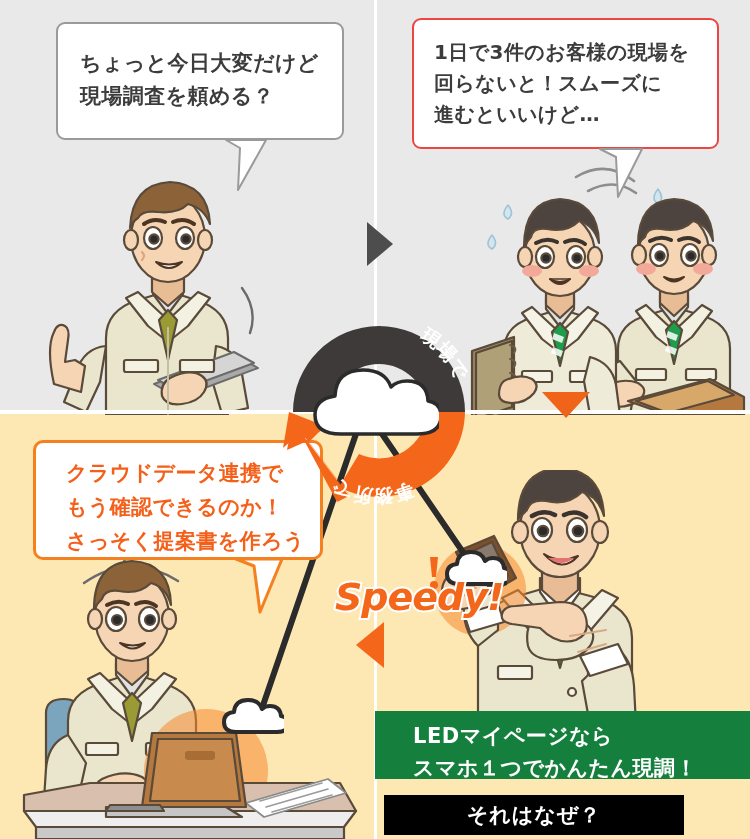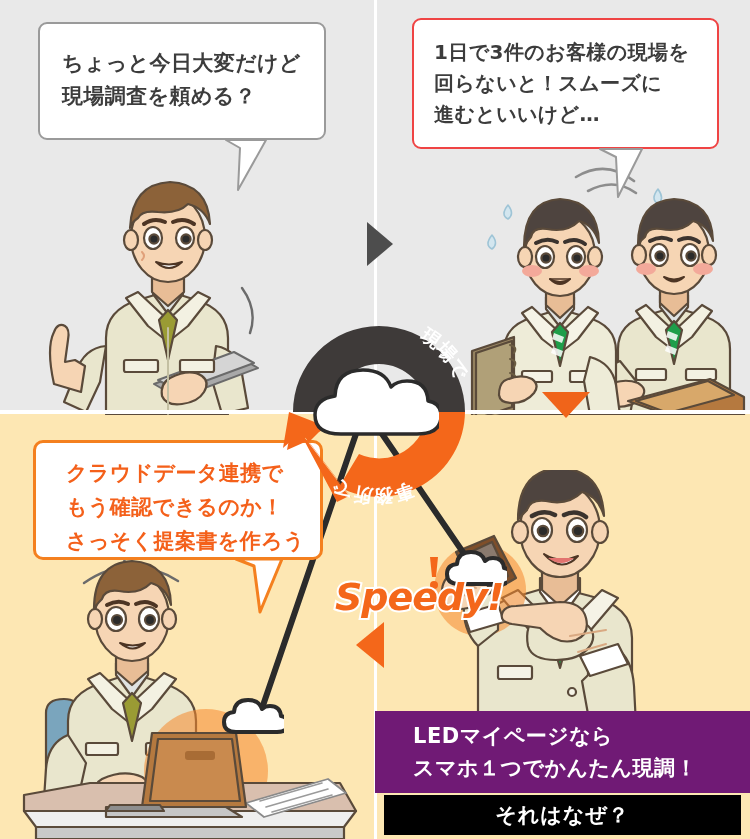--- a/index.html
+++ b/index.html
@@ -20,40 +20,40 @@
   .vdivide{position:absolute;left:374px;top:0;width:3px;height:839px;background:#ffffff;z-index:6;}
   .hdivide{position:absolute;left:0;top:410px;width:750px;height:4px;background:#ffffff;z-index:6;}
 
   
   .bubble{position:absolute;background:#ffffff;box-sizing:border-box;z-index:5;}
   .bubble .txt{
     white-space:pre-line;
     font-weight:bold;
     letter-spacing:0.4px;
   }
-  #bubble-tl{left:38px;top:22px;width:288px;height:118px;border:2px solid #9a9a9a;border-radius:9px;}
+  #bubble-tl{left:56px;top:22px;width:288px;height:118px;border:2px solid #9a9a9a;border-radius:9px;}
   #bubble-tl .txt{color:#3c3c3c;font-size:21px;line-height:33px;padding:23px 0 0 22px;}
   #bubble-tr{left:412px;top:18px;width:307px;height:131px;border:2px solid #ef4444;border-radius:9px;}
   #bubble-tr .txt{color:#3c3c3c;font-size:20px;line-height:31px;padding:17px 0 0 20px;}
   #bubble-bl{left:33px;top:440px;width:290px;height:120px;border:3px solid #f4801f;border-radius:10px;}
   #bubble-bl .txt{color:#f4601a;font-size:21px;line-height:34px;padding:13px 0 0 18px;margin-left:12px;}
 
   .tail{position:absolute;z-index:5;}
 
   
   #banner-orange{
-    position:absolute;left:375px;top:711px;width:375px;height:82px;
-    background:#701a75;z-index:8;box-sizing:border-box;
+    position:absolute;left:375px;top:711px;width:375px;height:68px;
+    background:#15803d;z-index:8;box-sizing:border-box;
   }
   #banner-orange .txt{
     color:#ffffff;font-weight:bold;font-size:21px;line-height:32px;
     white-space:pre-line;padding:9px 0 0 38px;letter-spacing:0.5px;
   }
   #banner-black{
-    position:absolute;left:384px;top:795px;width:357px;height:40px;
+    position:absolute;left:384px;top:795px;width:300px;height:40px;
     background:#000000;z-index:9;
     display:flex;align-items:center;justify-content:center;
   }
   #banner-black .txt{color:#ffffff;font-weight:bold;font-size:21px;letter-spacing:1px;}
 
   
   #cycle{position:absolute;left:275px;top:300px;width:205px;height:215px;z-index:7;}
   #cloud-logo{
     position:absolute;left:311px;top:362px;width:128px;height:78px;z-index:8;
     display:flex;flex-direction:column;align-items:center;justify-content:center;

